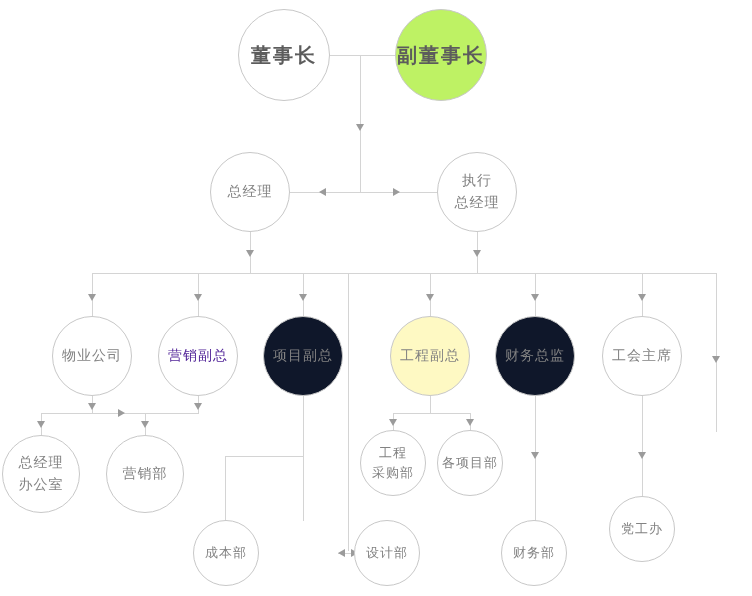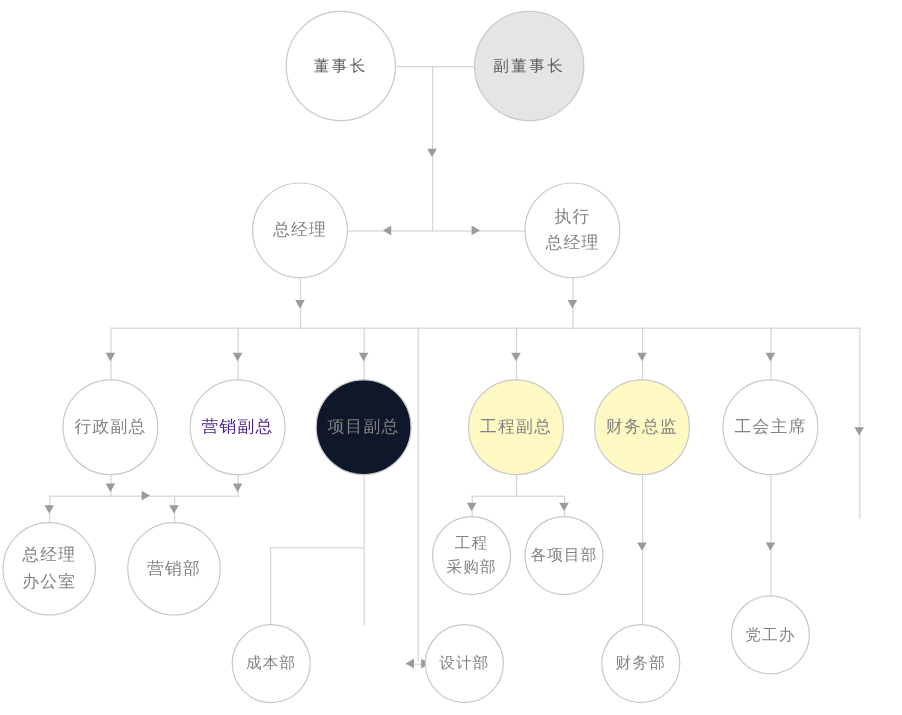--- a/index.html
+++ b/index.html
@@ -27,22 +27,22 @@
     align-items: center;
     justify-content: center;
     text-align: center;
     color: #828282;
     font-size: 14px;
     line-height: 1.55;
     letter-spacing: 1px;
     z-index: 3;
   }
   .node.bold {
-    font-weight: normal;
-    font-size: 13px;
+    font-weight: bold;
+    font-size: 20px;
     color: #5c5c5c;
     letter-spacing: 2px;
   }
   .node.small {
     font-size: 13px;
   }
   .cline {
     position: absolute;
     background: #d4d4d4;
     z-index: 1;
@@ -106,43 +106,43 @@
     <div class="arrow" style="border-left: 4px solid transparent; border-right: 4px solid transparent; border-top: 7px solid rgb(155, 155, 155); left: 141px; top: 421px;"></div>
     <div class="arrow" style="border-left: 4px solid transparent; border-right: 4px solid transparent; border-top: 7px solid rgb(155, 155, 155); left: 389px; top: 419px;"></div>
     <div class="arrow" style="border-left: 4px solid transparent; border-right: 4px solid transparent; border-top: 7px solid rgb(155, 155, 155); left: 466px; top: 419px;"></div>
     <div class="arrow" style="border-left: 4px solid transparent; border-right: 4px solid transparent; border-top: 7px solid rgb(155, 155, 155); left: 531px; top: 452px;"></div>
     <div class="arrow" style="border-left: 4px solid transparent; border-right: 4px solid transparent; border-top: 7px solid rgb(155, 155, 155); left: 638px; top: 452px;"></div>
     <div class="arrow" style="border-top: 4px solid transparent; border-bottom: 4px solid transparent; border-right: 7px solid rgb(155, 155, 155); left: 338px; top: 549px;"></div>
     <div class="arrow" style="border-top: 4px solid transparent; border-bottom: 4px solid transparent; border-left: 7px solid rgb(155, 155, 155); left: 351px; top: 549px;"></div>
     <div class="node bold" title="董事长" style="left: 238px; top: 9px; width: 92px; height: 92px; border-color: rgb(200, 200, 200); background: rgb(255, 255, 255); color: rgb(92, 92, 92);">
       <span>董事长</span>
     </div>
-    <div class="node bold" title="副董事长" style="left: 395px; top: 9px; width: 92px; height: 92px; border-color: rgb(200, 200, 200); background: #e5e5e5; color: rgb(92, 92, 92);">
+    <div class="node bold" title="副董事长" style="left: 395px; top: 9px; width: 92px; height: 92px; border-color: rgb(200, 200, 200); background: #bef264; color: rgb(92, 92, 92);">
       <span>副董事长</span>
     </div>
     <div class="node" title="总经理" style="left: 210px; top: 152px; width: 80px; height: 80px; border-color: rgb(200, 200, 200); background: rgb(255, 255, 255); color: rgb(130, 130, 130);">
       <span>总经理</span>
     </div>
     <div class="node" title="执行总经理" style="left: 437px; top: 152px; width: 80px; height: 80px; border-color: rgb(200, 200, 200); background: rgb(255, 255, 255); color: rgb(130, 130, 130);">
       <span>执行</span>
       <span>总经理</span>
     </div>
     <div class="node" title="行政副总" style="left: 52px; top: 316px; width: 80px; height: 80px; border-color: rgb(200, 200, 200); background: rgb(255, 255, 255); color: rgb(130, 130, 130);">
-      <span>行政副总</span>
+      <span>物业公司</span>
     </div>
     <div class="node" title="营销副总" style="left: 158px; top: 316px; width: 80px; height: 80px; border-color: rgb(200, 200, 200); background: rgb(255, 255, 255); color: #4c1d95;">
       <span>营销副总</span>
     </div>
     <div class="node" title="项目副总" style="left: 263px; top: 316px; width: 80px; height: 80px; border-color: rgb(200, 200, 200); background: #0f172a; color: rgb(130, 130, 130);">
       <span>项目副总</span>
     </div>
     <div class="node" title="工程副总" style="left: 390px; top: 316px; width: 80px; height: 80px; border-color: rgb(200, 200, 200); background: #fef9c3; color: rgb(130, 130, 130);">
       <span>工程副总</span>
     </div>
-    <div class="node" title="财务总监" style="left: 495px; top: 316px; width: 80px; height: 80px; border-color: rgb(200, 200, 200); background: #fef9c3; color: rgb(130, 130, 130);">
+    <div class="node" title="财务总监" style="left: 495px; top: 316px; width: 80px; height: 80px; border-color: rgb(200, 200, 200); background: #0f172a; color: rgb(130, 130, 130);">
       <span>财务总监</span>
     </div>
     <div class="node" title="工会主席" style="left: 602px; top: 316px; width: 80px; height: 80px; border-color: rgb(200, 200, 200); background: rgb(255, 255, 255); color: rgb(130, 130, 130);">
       <span>工会主席</span>
     </div>
     <div class="node" title="总经理办公室" style="left: 2px; top: 435px; width: 78px; height: 78px; border-color: rgb(200, 200, 200); background: rgb(255, 255, 255); color: rgb(130, 130, 130);">
       <span>总经理</span>
       <span>办公室</span>
     </div>
     <div class="node" title="营销部" style="left: 106px; top: 435px; width: 78px; height: 78px; border-color: rgb(200, 200, 200); background: rgb(255, 255, 255); color: rgb(130, 130, 130);">

